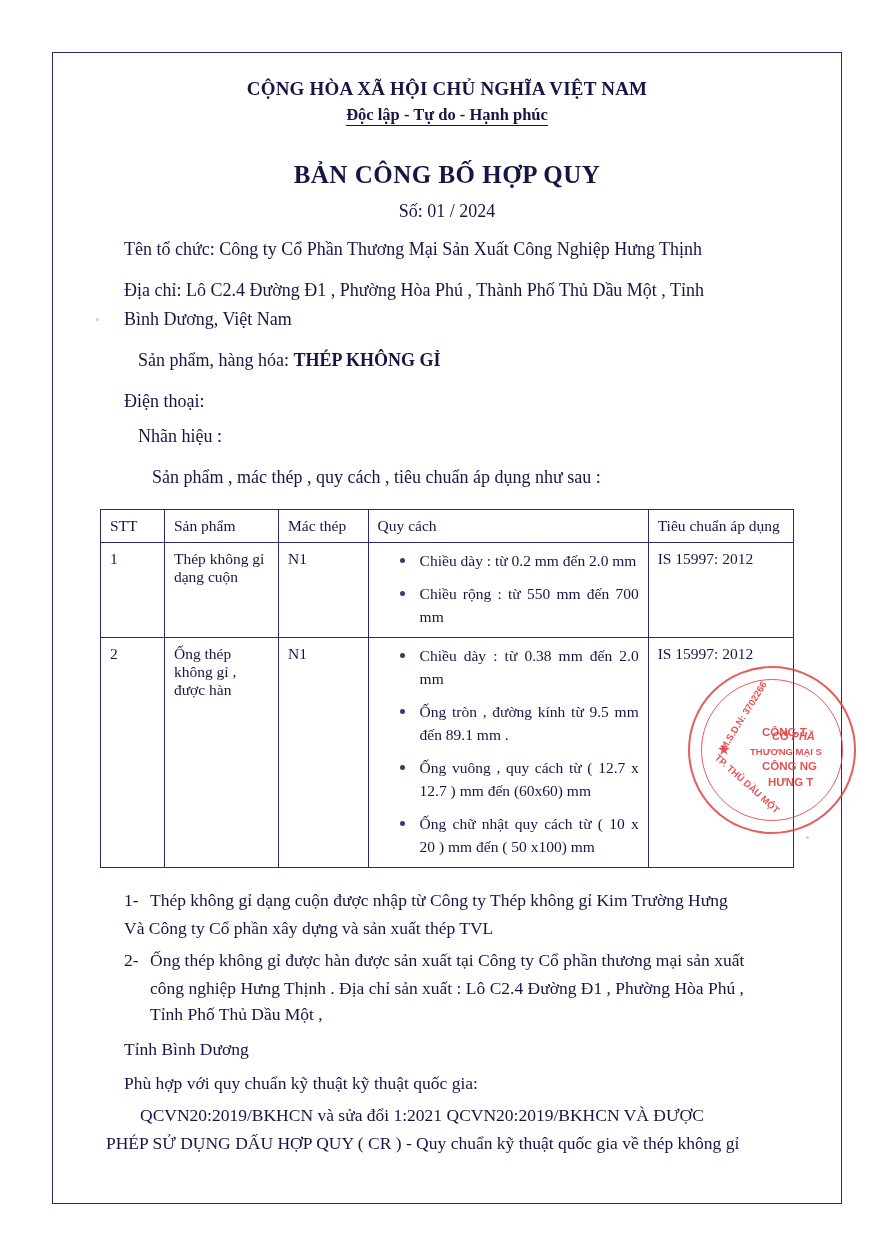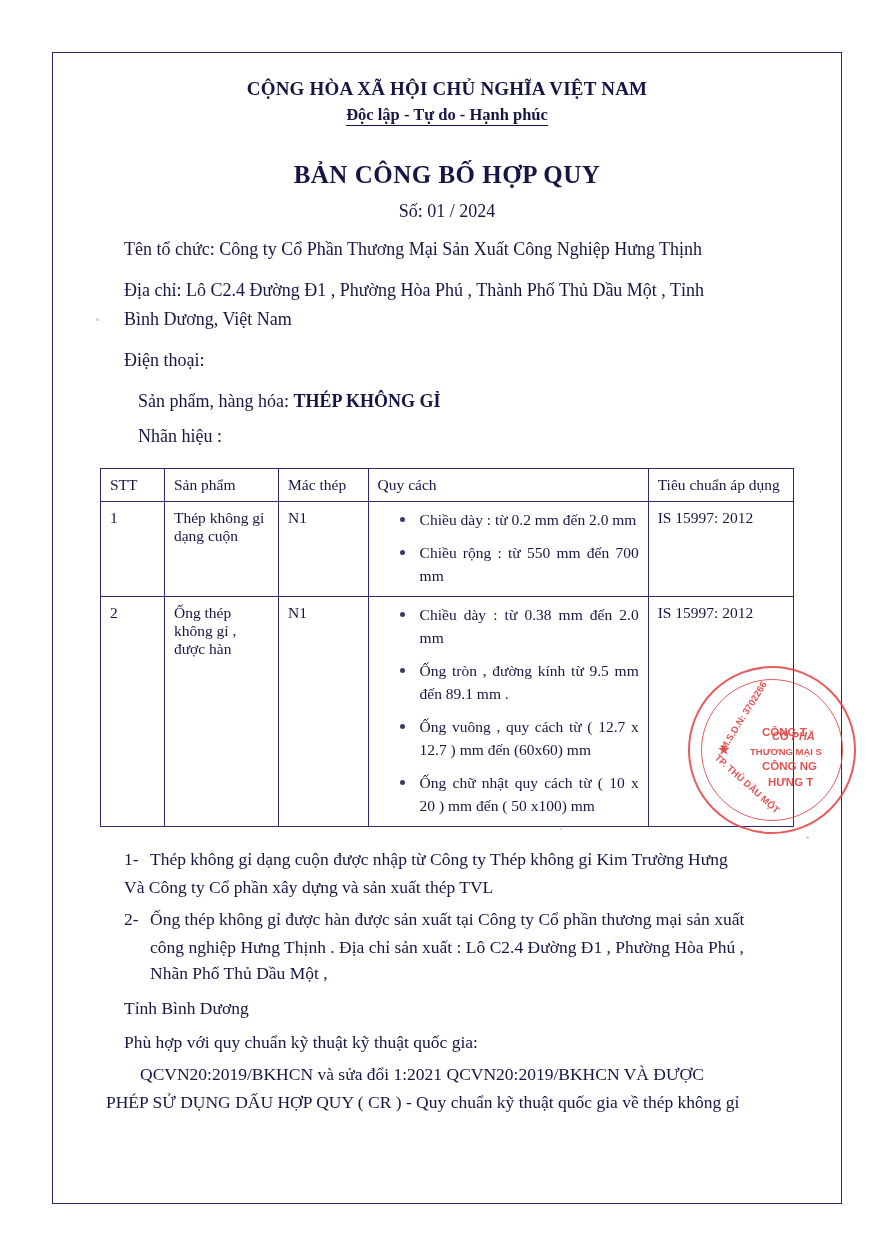--- a/index.html
+++ b/index.html
@@ -243,27 +243,28 @@
 
   <div class="national-title">CỘNG HÒA XÃ HỘI CHỦ NGHĨA VIỆT NAM</div>
   <div class="national-sub"><span>Độc lập - Tự do - Hạnh phúc</span></div>
 
   <div class="doc-title">BẢN CÔNG BỐ HỢP QUY</div>
   <div class="doc-number">Số: 01 / 2024</div>
 
   <div class="para indent">Tên tổ chức: Công ty Cổ Phần Thương Mại Sản Xuất Công Nghiệp Hưng Thịnh</div>
   <div class="para indent" style="">Địa chỉ: Lô C2.4 Đường Đ1 , Phường Hòa Phú , Thành Phố Thủ Dầu Một , Tỉnh</div>
   <div class="para indent" style="margin-top:2px">Bình Dương, Việt Nam</div>
-  <div class="para indent">Điện thoại:</div>
-
   <div class="para indent2">
     <span>Sản phẩm, hàng hóa:</span>
     <span class="bold">THÉP KHÔNG GỈ</span>
   </div>
+
+  <div class="para indent">Điện thoại:</div>
   <div class="para indent2" style="margin-top:8px">Nhãn hiệu :</div>
+  <div class="para indent3" style="margin-top:14px">Sản phẩm , mác thép , quy cách , tiêu chuẩn áp dụng như sau :</div>
 
   <table class="spec">
     <thead>
       <tr>
         <th class="col-stt center">STT</th>
         <th class="col-sp">Sản phẩm</th>
         <th class="col-mac">Mác thép</th>
         <th class="col-qc">Quy cách</th>
         <th class="col-tc">Tiêu chuẩn áp dụng</th>
       </tr>
@@ -303,21 +304,21 @@
       <div class="note-num">1-</div>
       <div class="note-body">Thép không gỉ dạng cuộn được nhập từ Công ty Thép không gỉ Kim Trường Hưng</div>
     </div>
     <div class="note-cont">Và Công ty Cổ phần xây dựng và sản xuất thép TVL</div>
 
     <div class="note-row" style="margin-top:6px">
       <div class="note-num">2-</div>
       <div class="note-body">Ống thép không gỉ được hàn được sản xuất tại Công ty Cổ phần thương mại sản xuất</div>
     </div>
     <div class="note-cont2">công nghiệp Hưng Thịnh . Địa chỉ sản xuất : Lô C2.4 Đường Đ1 , Phường Hòa Phú ,</div>
-    <div class="note-cont2">Nhãn Phố Thủ Dầu Một ,</div>
+    <div class="note-cont2">Tỉnh Phố Thủ Dầu Một ,</div>
   </div>
 
   <div class="tail">
     <div class="l1">Tỉnh Bình Dương</div>
     <div class="l2">Phù hợp với quy chuẩn kỹ thuật kỹ thuật quốc gia:</div>
     <div class="l3">QCVN20:2019/BKHCN và sửa đổi 1:2021  QCVN20:2019/BKHCN VÀ ĐƯỢC</div>
     <div class="l4">PHÉP SỬ DỤNG DẤU HỢP QUY ( CR ) -  Quy chuẩn kỹ thuật quốc gia về thép không gỉ</div>
   </div>
 
   <div class="stamp">

